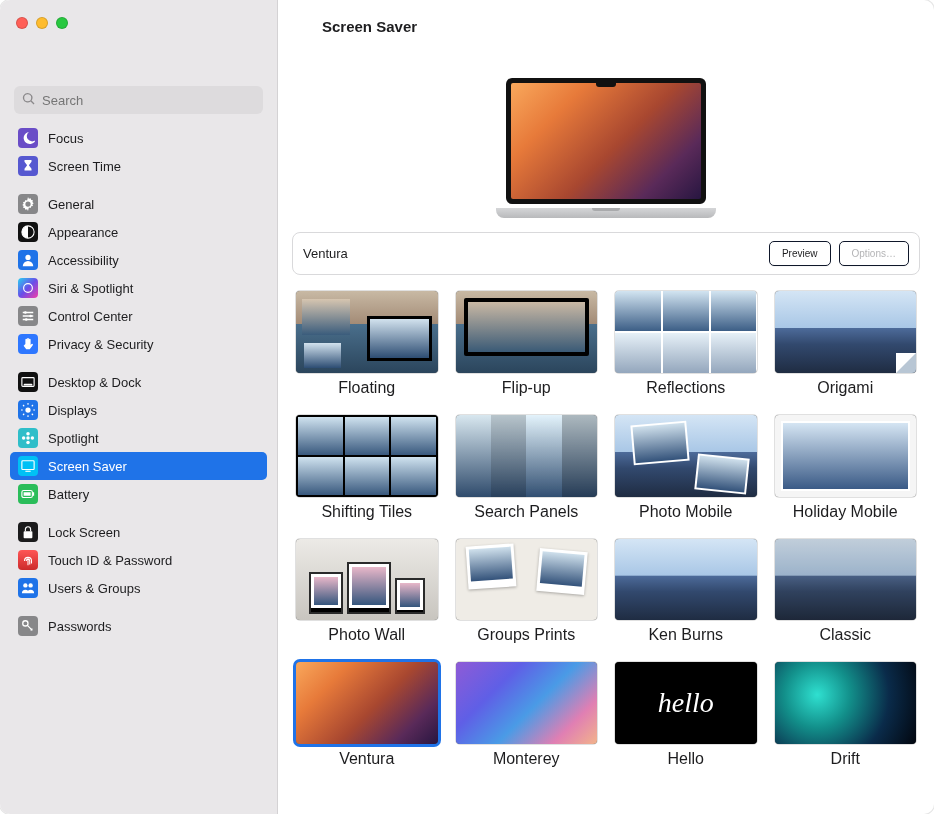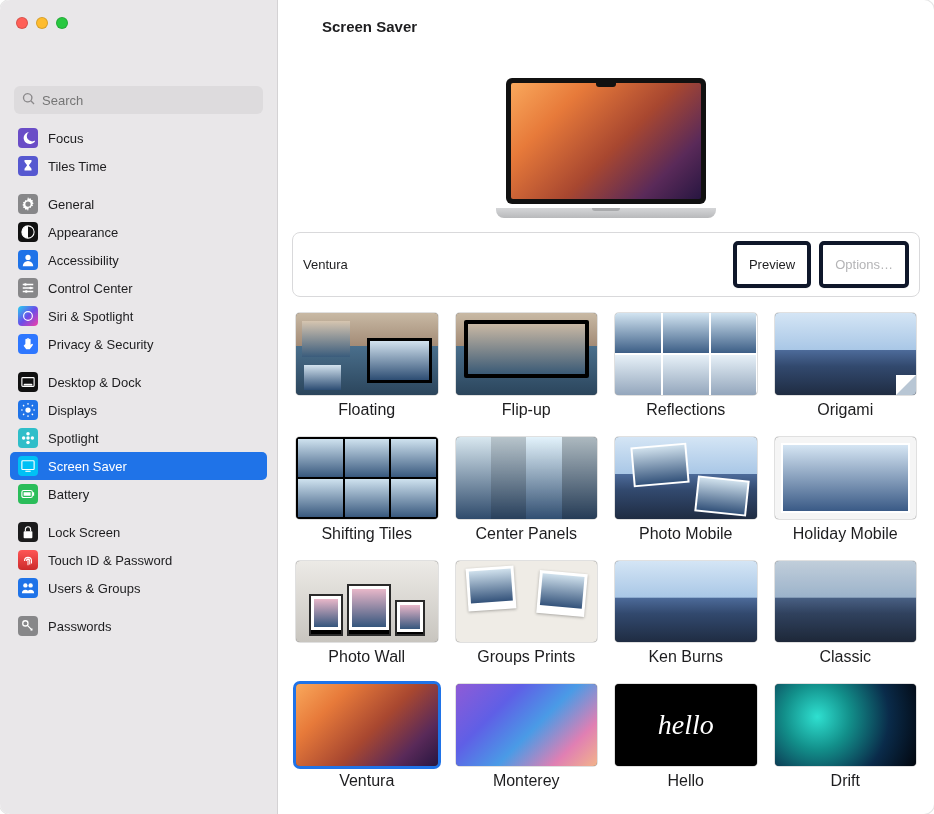--- a/index.html
+++ b/index.html
@@ -96,22 +96,22 @@
 .laptop-base:after{content:""; position:absolute; top:0; left:50%; transform:translateX(-50%); width:28px; height:3px; background:#a9aaac; border-radius:0 0 3px 3px;}
 
 .current-row {
   display:flex; align-items:center; gap:8px;
   border:1px solid #d9d9db; border-radius:8px;
   padding:8px 10px; margin:6px 4px 10px;
   background:#fff;
 }
 .current-name { flex:1; font-size:13px; }
 .mac-btn {
-  font-size:13px; padding:12px 12px; border-radius:5px;
-  background:#fff; border:4px solid #0f172a; color:#1d1d1f;
+  font-size:10px; padding:6px 12px; border-radius:5px;
+  background:#fff; border:1px solid #0f172a; color:#1d1d1f;
   box-shadow:0 1px 0 rgba(0,0,0,0.03);
 }
 .mac-btn.disabled { color:#b4b4b6; }
 
 .grid {
   display:grid; grid-template-columns:repeat(4,1fr);
   gap:18px 18px; padding:6px 8px;
 }
 .saver { display:flex; flex-direction:column; align-items:center; }
 .thumb {
@@ -196,21 +196,21 @@
             </svg>
           </span>
           <span>Focus</span>
         </div>
         <div class="side-item">
           <span class="side-icon ic-indigo">
             <svg viewBox="0 0 16 16">
               <path d="M4 1h8v2l-3 4 3 4v2H4v-2l3-4-3-4z"></path>
             </svg>
           </span>
-          <span>Tiles Time</span>
+          <span>Screen Time</span>
         </div>
         <div class="side-divider"></div>
         <div class="side-item">
           <span class="side-icon ic-gray">
             <svg viewBox="0 0 16 16">
               <path d="M8 5a3 3 0 100 6 3 3 0 000-6zM8 0l1 2 2-.7.7 2 2 .3-.7 2 1.5 1.4-1.5 1.4.7 2-2 .3-.7 2-2-.7L8 16l-1-2-2 .7-.7-2-2-.3.7-2L1.5 9 3 7.6l-.7-2 2-.3.7-2 2 .7z"></path>
             </svg>
           </span>
           <span>General</span>
         </div>
@@ -224,39 +224,39 @@
           <span>Appearance</span>
         </div>
         <div class="side-item">
           <span class="side-icon ic-blue">
             <svg viewBox="0 0 16 16">
               <circle cx="8" cy="5" r="3"></circle>
               <path d="M2 15a6 6 0 0112 0z"></path>
             </svg>
           </span>
           <span>Accessibility</span>
+        </div>
+        <div class="side-item">
+          <span class="side-icon ic-siri">
+            <svg viewBox="0 0 16 16">
+              <circle cx="8" cy="8" r="5" fill="none" stroke="#fff" stroke-width="1.3"></circle>
+            </svg>
+          </span>
+          <span>Siri &amp; Spotlight</span>
         </div>
         <div class="side-item">
           <span class="side-icon ic-gray">
             <svg viewBox="0 0 16 16">
               <path d="M2 4h12M2 8h12M2 12h12" stroke="#fff" stroke-width="1.5"></path>
               <circle cx="5" cy="4" r="1.5"></circle>
               <circle cx="11" cy="8" r="1.5"></circle>
               <circle cx="6" cy="12" r="1.5"></circle>
             </svg>
           </span>
           <span>Control Center</span>
-        </div>
-        <div class="side-item">
-          <span class="side-icon ic-siri">
-            <svg viewBox="0 0 16 16">
-              <circle cx="8" cy="8" r="5" fill="none" stroke="#fff" stroke-width="1.3"></circle>
-            </svg>
-          </span>
-          <span>Siri &amp; Spotlight</span>
         </div>
         <div class="side-item">
           <span class="side-icon ic-blue2">
             <svg viewBox="0 0 16 16">
               <path d="M5 8V3a1 1 0 012 0v4V2a1 1 0 012 0v5V3a1 1 0 012 0v6l1-1a1 1 0 011.4 1.4L10 14H6l-3-4z"></path>
             </svg>
           </span>
           <span>Privacy &amp; Security</span>
         </div>
         <div class="side-divider"></div>
@@ -426,21 +426,21 @@
           </div>
           <div class="saver">
             <div class="thumb">
               <div class="panels">
                 <div></div>
                 <div style="filter:brightness(.85)"></div>
                 <div style="filter:brightness(1.05)"></div>
                 <div style="filter:brightness(.8)"></div>
               </div>
             </div>
-            <div class="saver-label">Center Panels</div>
+            <div class="saver-label">Search Panels</div>
           </div>
           <div class="saver">
             <div class="thumb">
               <div class="mtn" style="position:absolute;inset:0;"></div>
               <div style="position:absolute;top:10%;left:12%;width:56px;height:40px;background:#fff;padding:2px;transform:rotate(-5deg);">
                 <div style="width:100%;height:100%;background:linear-gradient(180deg,#cfe0ec,#33527a);"></div>
               </div>
               <div style="position:absolute;bottom:6%;right:6%;width:52px;height:36px;background:#fff;padding:2px;transform:rotate(6deg);">
                 <div style="width:100%;height:100%;background:linear-gradient(180deg,#cfe0ec,#33527a);"></div>
               </div>

